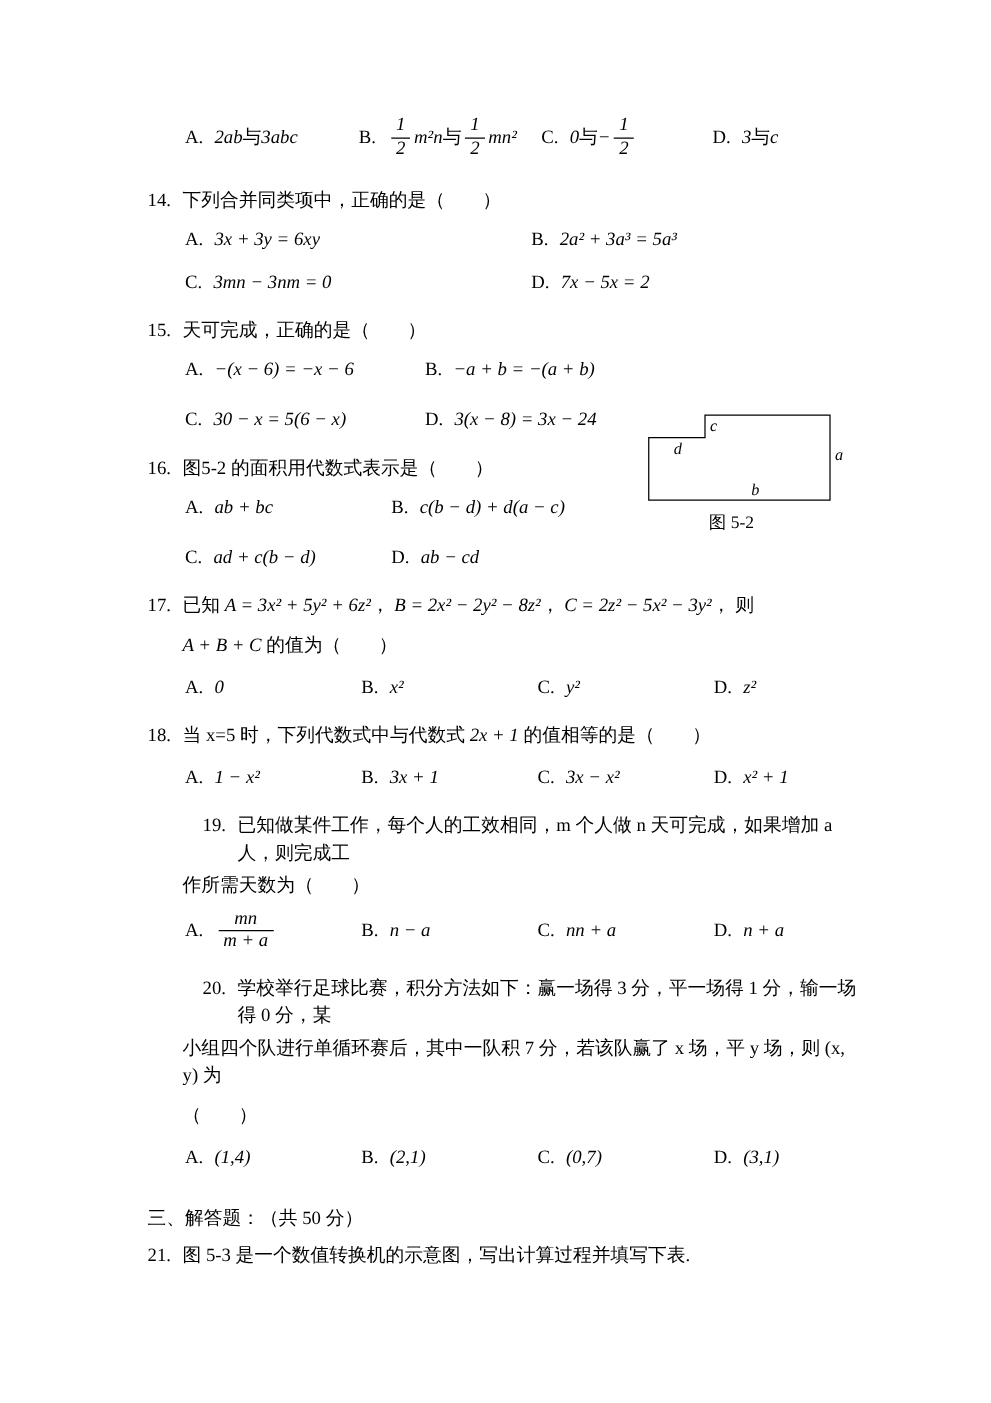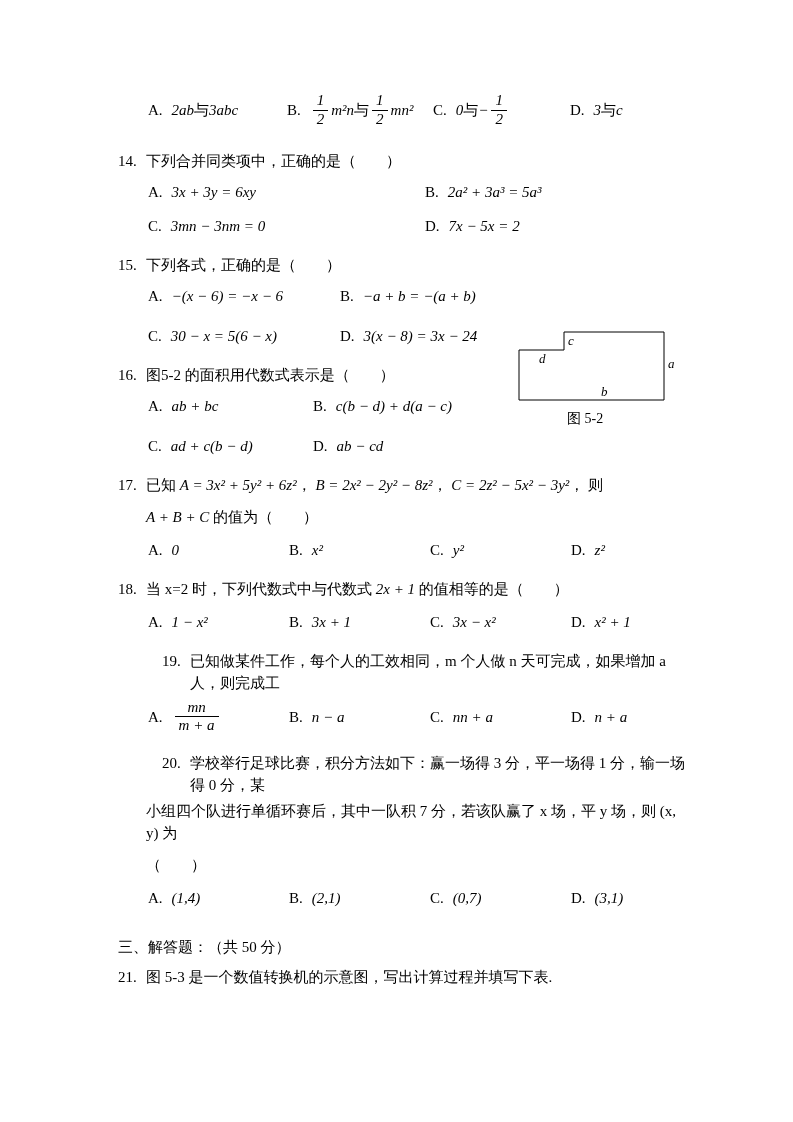--- a/index.html
+++ b/index.html
@@ -113,21 +113,21 @@
       <span class="opt">
         <span class="opt-label">D.</span>
         <span class="math">7x − 5x = 2</span>
       </span>
     </div>
   </div>
 
   <div class="question">
     <div class="qline">
       <span class="qnum">15.</span>
-      <span class="qtext">下列各式，正确的是（　　）</span>
+      <span class="qtext">天可完成，正确的是（　　）</span>
     </div>
     <div class="opts-row cols2b mb16">
       <span class="opt">
         <span class="opt-label">A.</span>
         <span class="math">−(x − 6) = −x − 6</span>
       </span>
       <span class="opt">
         <span class="opt-label">B.</span>
         <span class="math">−a + b = −(a + b)</span>
       </span>
@@ -198,21 +198,21 @@
         <span class="opt-label">D.</span>
         <span class="math">z²</span>
       </span>
     </div>
   </div>
 
   <div class="question">
     <div class="qline mb10">
       <span class="qnum">18.</span>
       <span class="qtext">
-        <span class="cn">当 x=2 时，下列代数式中与代数式 </span><span class="math">2x + 1</span><span class="cn"> 的值相等的是（　　）</span>
+        <span class="cn">当 x=5 时，下列代数式中与代数式 </span><span class="math">2x + 1</span><span class="cn"> 的值相等的是（　　）</span>
       </span>
     </div>
     <div class="opts-row opts4">
       <span class="opt">
         <span class="opt-label">A.</span>
         <span class="math">1 − x²</span>
       </span>
       <span class="opt">
         <span class="opt-label">B.</span>
         <span class="math">3x + 1</span>
@@ -225,20 +225,23 @@
         <span class="opt-label">D.</span>
         <span class="math">x² + 1</span>
       </span>
     </div>
   </div>
 
   <div class="question">
     <div class="qline mb4">
       <span class="qnum">19.</span>
       <span class="qtext">已知做某件工作，每个人的工效相同，m 个人做 n 天可完成，如果增加 a 人，则完成工</span>
+    </div>
+    <div class="cont mb6" style="line-height:22px;">
+      <span class="cn">作所需天数为（　　）</span>
     </div>
     <div class="opts-row opts4">
       <span class="opt">
         <span class="opt-label">A.</span>
         <span class="frac">
           <span class="num">mn</span>
           <span class="den">m + a</span>
         </span>
       </span>
       <span class="opt">

